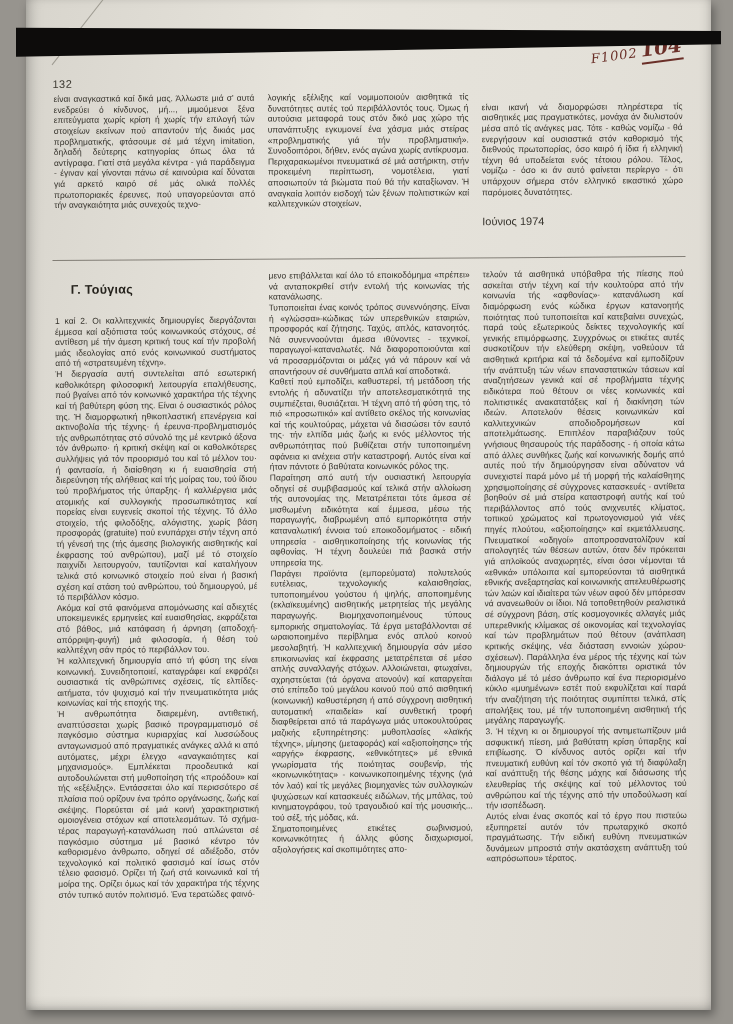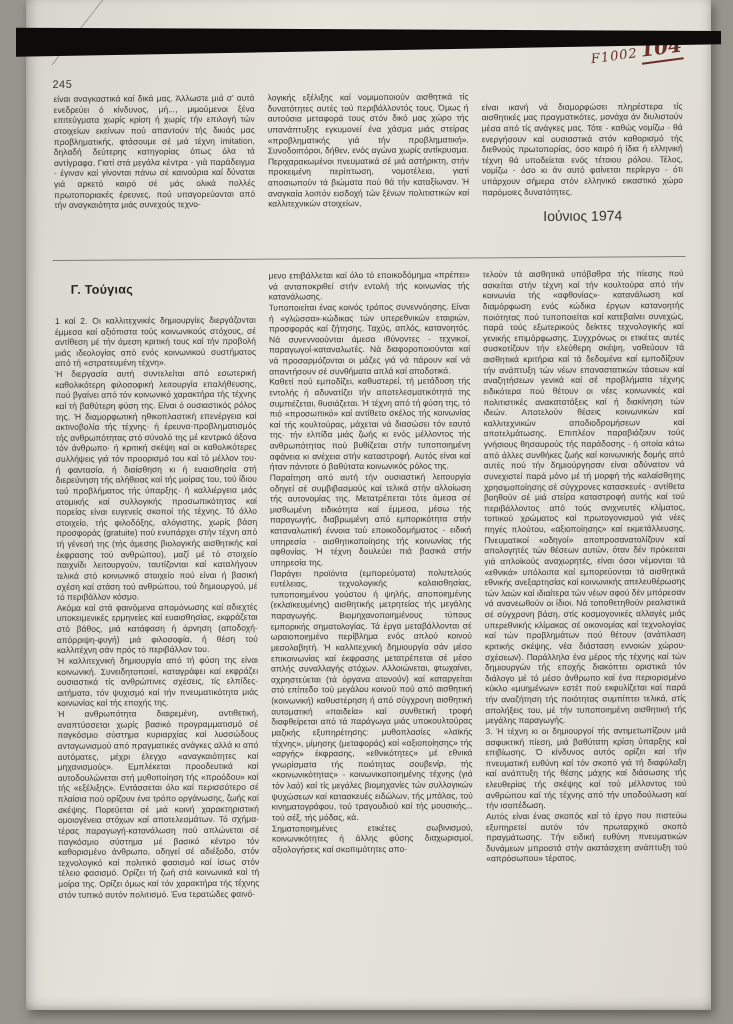--- a/index.html
+++ b/index.html
@@ -45,21 +45,21 @@
   }
   .intro{
     position:absolute;left:30px;right:26px;top:92px;height:154px;
     display:flex;gap:13px;
   }
   .intro .col{
     flex:1;font-size:8.5px;line-height:1.25;text-align:justify;
     white-space:pre-line;overflow:hidden;color:#35322b;
   }
   .intro-date{
-    text-align:center;font-size:14px;color:#35322b;
+    text-align:left;margin-top:7px;font-size:11px;color:#35322b;
   }
   .divider{
     position:absolute;left:28px;right:24px;top:258px;height:0;
     border:none;border-top:1px solid rgba(80,76,68,.65);margin:0;
   }
   .article{
     position:absolute;left:30px;right:26px;top:270px;bottom:24px;
     display:flex;gap:13px;
   }
   .article .col{
@@ -73,21 +73,21 @@
   }
   .txt{display:block;}
 </style>
 </head>
 <body>
 
 <div class="paper">
   <div class="crease"></div>
   <div class="content">
 
-    <div class="page-number">245</div>
+    <div class="page-number">132</div>
 
     <div class="stamp">
       <span class="stamp-code">F1002</span><span class="stamp-num">104</span>
     </div>
 
     <div class="intro">
       <div class="col">είναι αναγκαστικά καί δικά μας. Άλλωστε μιά σ' αυτά ενεδρεύει ό κίνδυνος, μή..., μιμούμενοι ξένα επιτεύγματα χωρίς κρίση ή χωρίς τήν επιλογή τών στοιχείων εκείνων πού απαντούν τής δικιάς μας προβληματικής, φτάσουμε σέ μιά τέχνη imitation, δηλαδή δεύτερης κατηγορίας όπως όλα τά αντίγραφα. Γιατί στά μεγάλα κέντρα - γιά παράδειγμα - έγιναν καί γίνονται πάνω σέ καινούρια καί δύναται γιά αρκετό καιρό σέ μάς ολικά πολλές πρωτοποριακές έρευνες, πού υπαγορεύονται από τήν αναγκαιότητα μιάς συνεχούς τεχνο-</div>
       <div class="col">λογικής εξέλιξης καί νομιμοποιούν αισθητικά τίς δυνατότητες αυτές τού περιβάλλοντός τους. Όμως ή αυτούσια μεταφορά τους στόν δικό μας χώρο τής υπανάπτυξης εγκυμονεί ένα χάσμα μιάς στείρας «προβληματικής γιά τήν προβληματική». Συνοδοιπόροι, δήθεν, ενός αγώνα χωρίς αντίκρυσμα. Περιχαρακωμένοι πνευματικά σέ μιά αστήρικτη, στήν προκειμένη περίπτωση, νομοτέλεια, γιατί αποσιωπούν τά βιώματα πού θά τήν καταξίωναν. Ή αναγκαία λοιπόν εισδοχή τών ξένων πολιτιστικών καί καλλιτεχνικών στοιχείων,</div>
       <div class="col">
         <span class="txt">είναι ικανή νά διαμορφώσει πληρέστερα τίς αισθητικές μας πραγματικότες, μονάχα άν διυλιστούν μέσα από τίς ανάγκες μας. Τότε - καθώς νομίζω - θά ενεργήσουν καί ουσιαστικά στόν καθορισμό τής διεθνούς πρωτοπορίας, όσο καιρό ή ίδια ή ελληνική τέχνη θά υποδείεται ενός τέτοιου ρόλου. Τέλος, νομίζω - όσο κι άν αυτό φαίνεται περίεργο - ότι υπάρχουν σήμερα στόν ελληνικό εικαστικό χώρο παρόμοιες δυνατότητες.</span>

